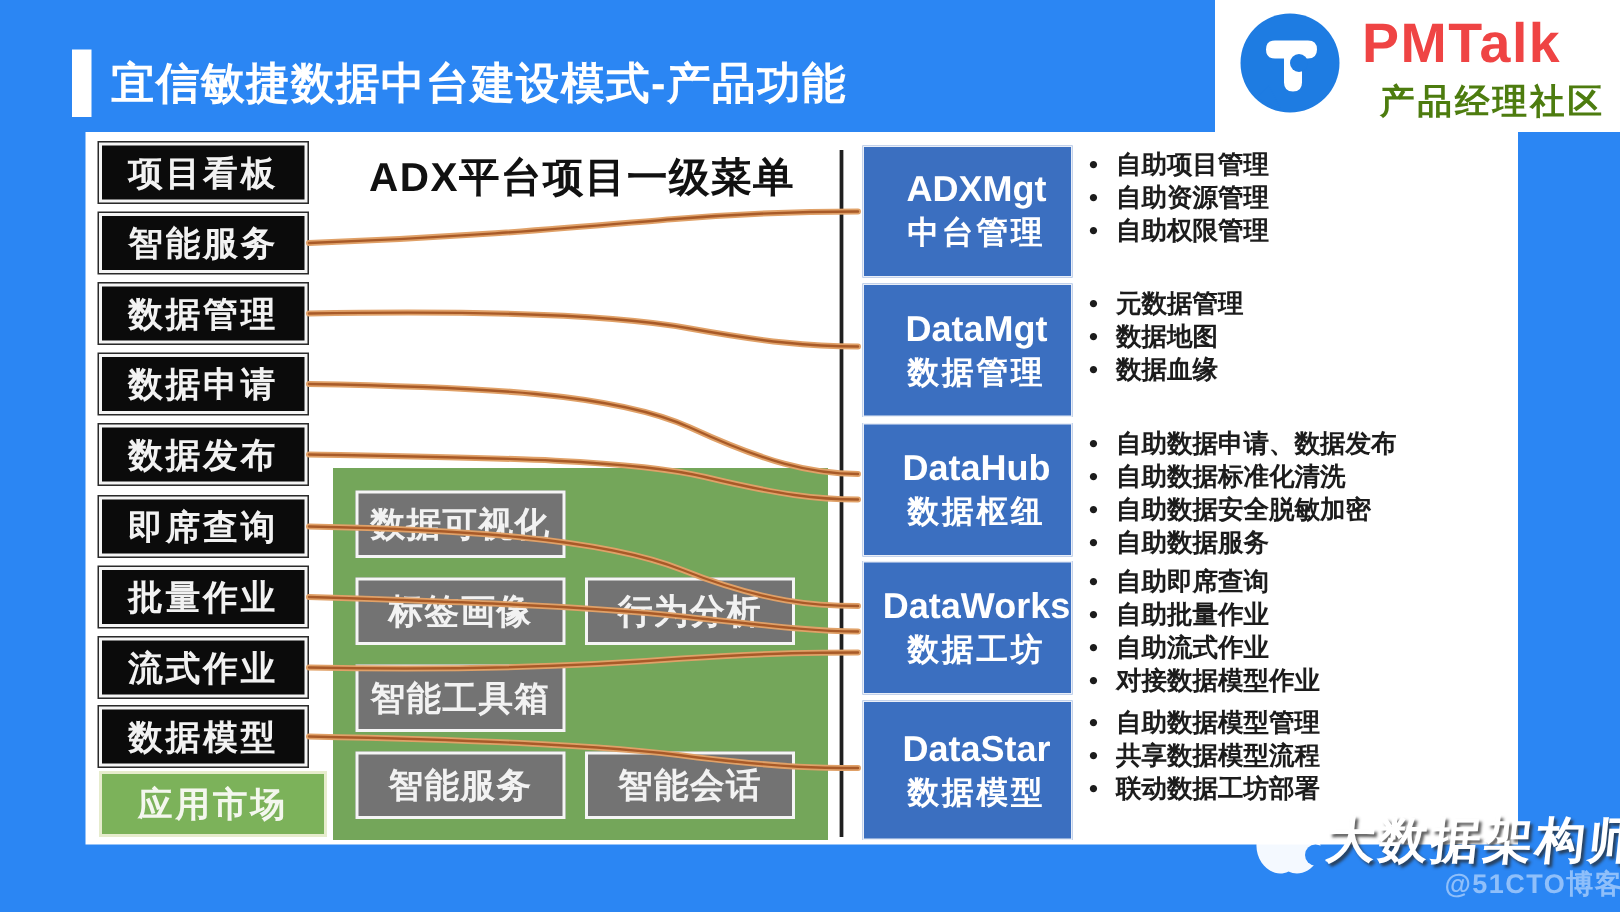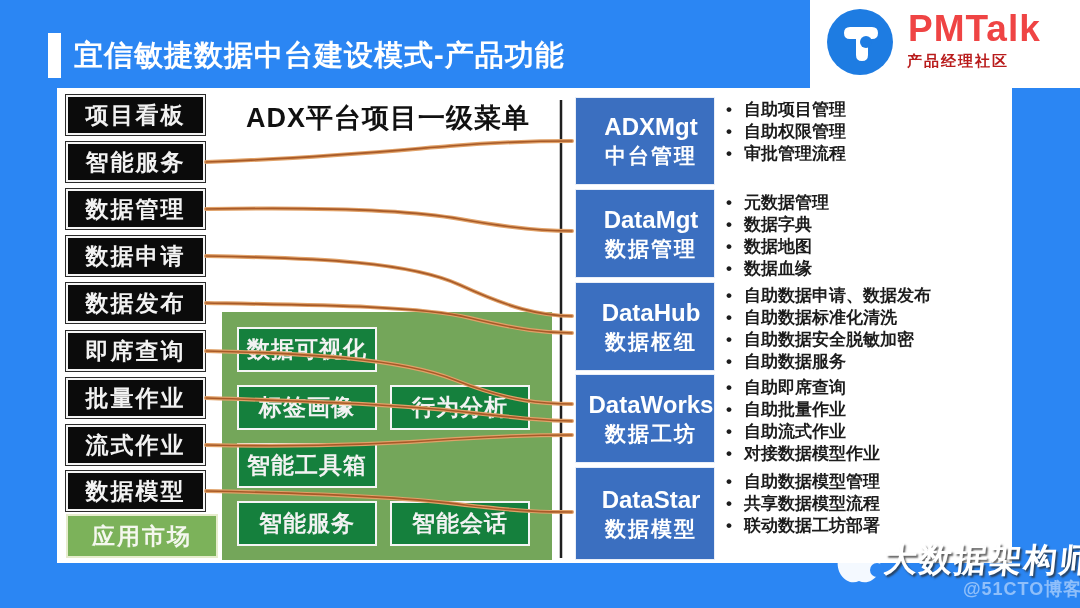--- a/index.html
+++ b/index.html
@@ -16,21 +16,21 @@
     letter-spacing:1px;white-space:nowrap;
   }
   
   .logo-panel{left:810px;top:0;width:270px;height:88px;background:#ffffff;}
   .logo-circle{left:14px;top:7px;width:72px;height:72px;}
   .brand-text{
     left:98px;top:8px;color:#ef4444;font-size:37px;font-weight:bold;
     letter-spacing:1px;
   }
   .brand-tagline{
-    left:97px;top:52px;color:#b91c1c;font-size:15px;font-weight:bold;
+    left:110px;top:52px;color:#4d7c0f;font-size:23px;font-weight:bold;
     letter-spacing:2px;white-space:nowrap;
   }
   
   .main-panel{left:57px;top:88px;width:955px;height:475px;background:#ffffff;}
   
   .menu-box{
     left:66px;width:139px;height:40px;background:#0b0b0b;
     border:2px solid #f5f5f5;box-sizing:border-box;
     display:flex;align-items:center;justify-content:center;
     color:#f2f2f2;font-size:23px;font-weight:bold;letter-spacing:2px;
@@ -43,21 +43,21 @@
     color:#f4f7ee;font-size:23px;font-weight:bold;letter-spacing:2px;
   }
   
   .menu-title{
     left:228px;top:100px;width:320px;text-align:center;
     color:#111111;font-size:27px;font-weight:bold;letter-spacing:1px;
     white-space:nowrap;
   }
   .green-panel{left:222px;top:312px;width:330px;height:248px;background:#74a65a;}
   .sub-box{
-    width:140px;height:45px;background:#15803d;
+    width:140px;height:45px;background:#737373;
     border:2px solid #f5f5f5;box-sizing:border-box;
     display:flex;align-items:center;justify-content:center;
     color:#f2f2f2;font-size:23px;font-weight:bold;letter-spacing:1px;
   }
   
   .platform-box{
     left:575px;width:140px;background:#3b6fc0;
     display:flex;flex-direction:column;align-items:center;justify-content:center;
     color:#ffffff;border:1px solid #e9eef7;box-sizing:border-box;padding-left:12px;
   }
@@ -172,26 +172,25 @@
   <span class="platform-en">DataWorks</span>
   <span class="platform-zh">数据工坊</span>
 </div>
 <div class="abs platform-box" style="top:467px;height:93px">
   <span class="platform-en">DataStar</span>
   <span class="platform-zh">数据模型</span>
 </div>
 
 <div class="abs feature-list" style="top:99px">
   <div class="feature-item">自助项目管理</div>
+  <div class="feature-item">自助资源管理</div>
   <div class="feature-item">自助权限管理</div>
-  <div class="feature-item">审批管理流程</div>
 </div>
 <div class="abs feature-list" style="top:192px">
   <div class="feature-item">元数据管理</div>
-  <div class="feature-item">数据字典</div>
   <div class="feature-item">数据地图</div>
   <div class="feature-item">数据血缘</div>
 </div>
 <div class="abs feature-list" style="top:285px">
   <div class="feature-item">自助数据申请、数据发布</div>
   <div class="feature-item">自助数据标准化清洗</div>
   <div class="feature-item">自助数据安全脱敏加密</div>
   <div class="feature-item">自助数据服务</div>
 </div>
 <div class="abs feature-list" style="top:377px">

